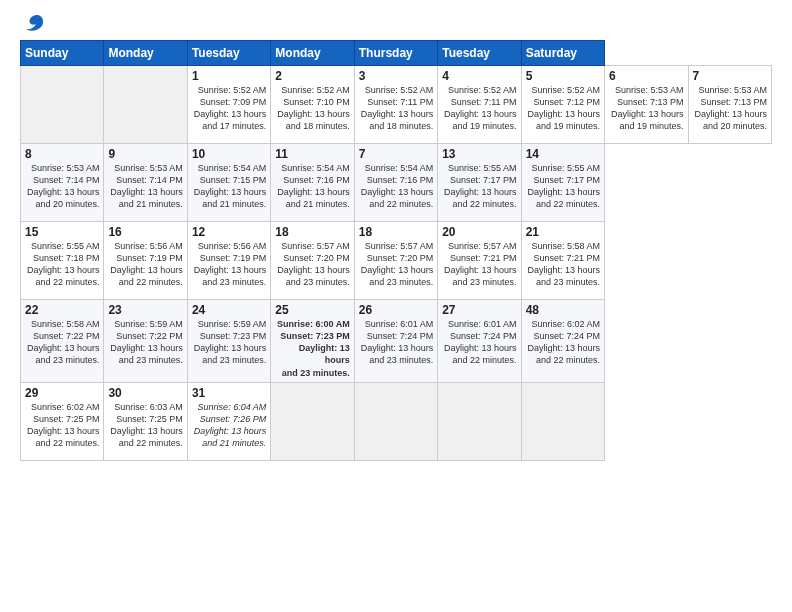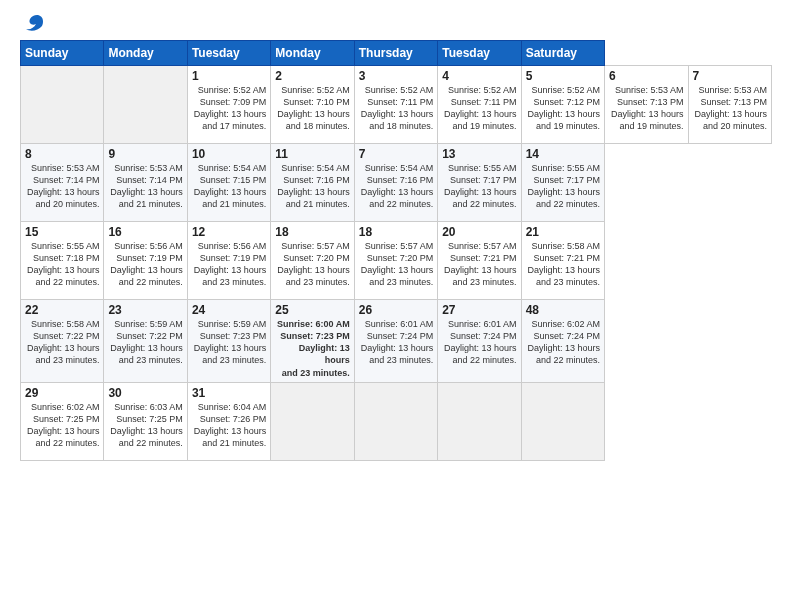--- a/index.html
+++ b/index.html
@@ -332,21 +332,21 @@
           </td>
           <td>
             <span class="day-num">30</span>
             <div class="cell-text" style="white-space: pre-line;">Sunrise: 6:03 AM
 Sunset: 7:25 PM
 Daylight: 13 hours
 and 22 minutes.</div>
           </td>
           <td>
             <span class="day-num">31</span>
-            <div class="cell-text" style="white-space: pre-line;">Sunrise: 6:04 AM
+            <div class="cell-text" style="white-space: pre-line; font-style: italic;">Sunrise: 6:04 AM
 Sunset: 7:26 PM
 Daylight: 13 hours
 and 21 minutes.</div>
           </td>
           <td class="empty-cell"></td>
           <td class="empty-cell"></td>
           <td class="empty-cell"></td>
           <td class="empty-cell"></td>
         </tr>
       </tbody>

